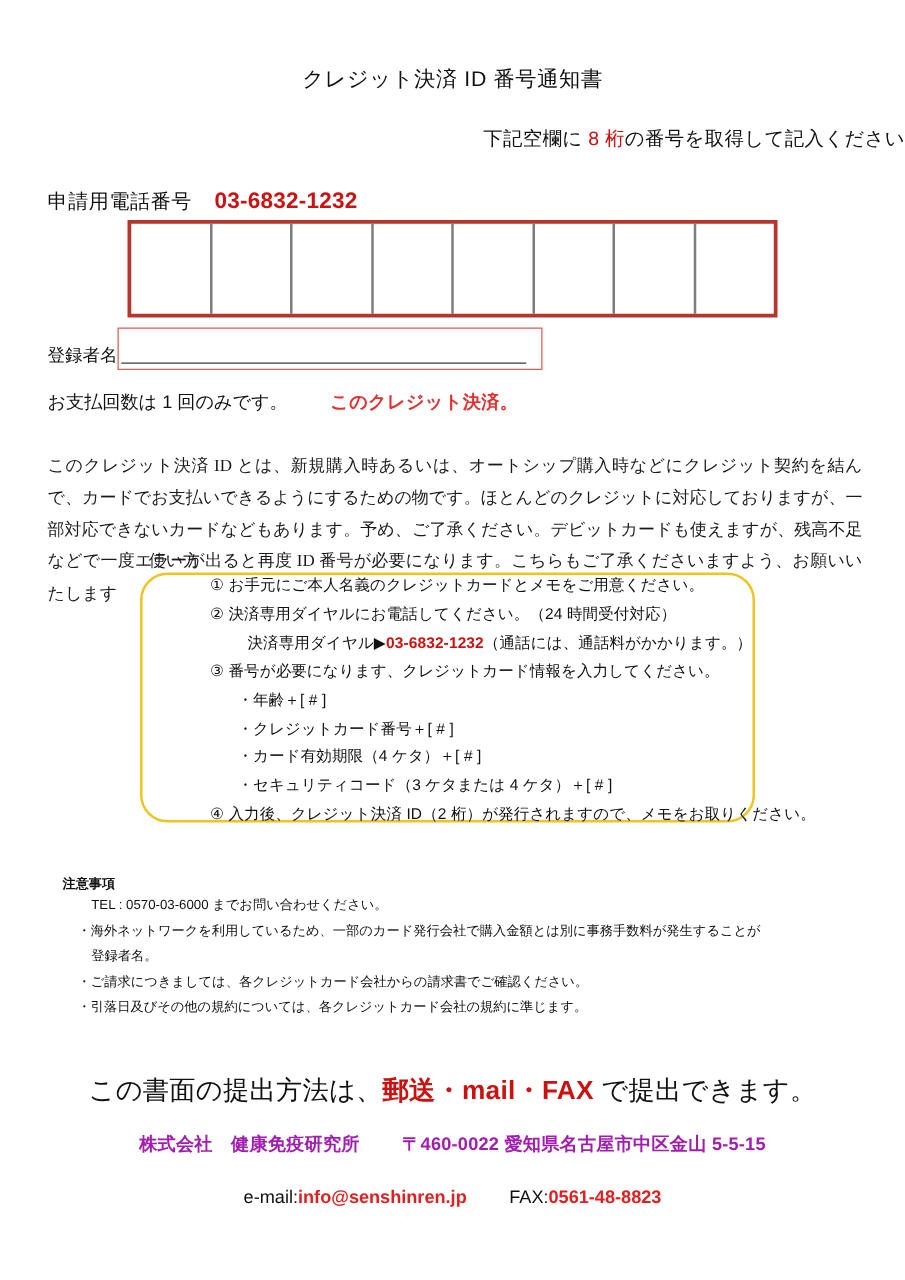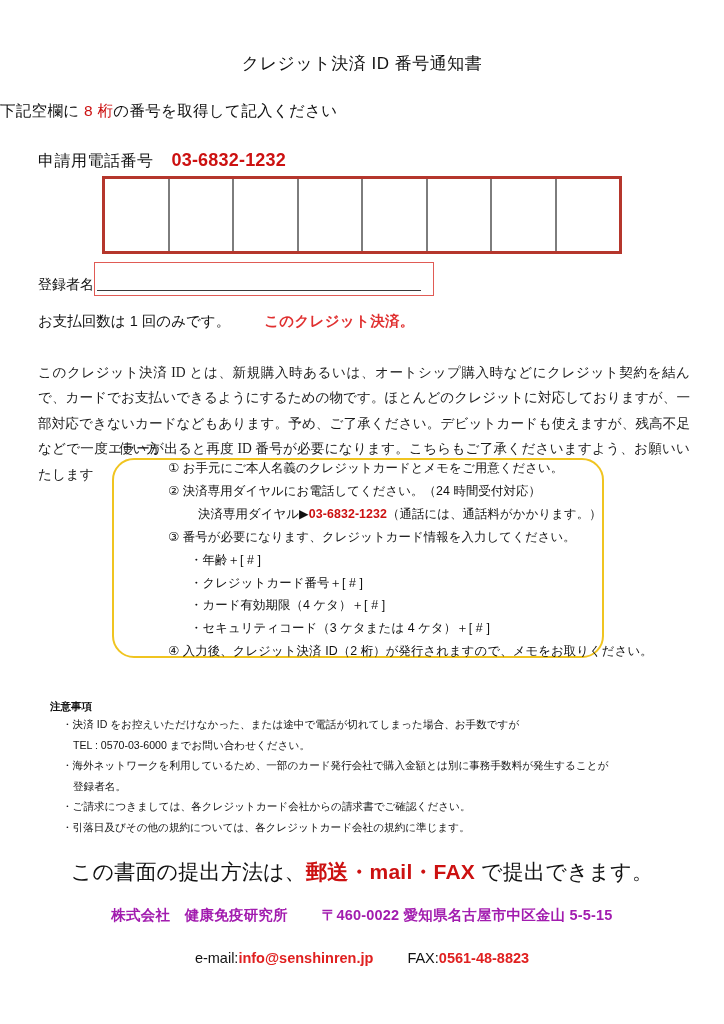--- a/index.html
+++ b/index.html
@@ -25,21 +25,21 @@
   .doc-title {
     text-align: center;
     font-size: 17px;
     letter-spacing: 0.5px;
     margin: 0;
     padding-top: 52px;
     font-weight: 400;
     color: #111;
   }
   .doc-subtitle {
-    text-align: left;
+    text-align: right;
     font-size: 15.5px;
     margin: 0;
     padding-top: 26px;
     font-weight: 400;
     color: #111;
     letter-spacing: 0.3px;
   }
   .red-em {
     color: #cc1111;
   }
@@ -307,21 +307,20 @@
       <div class="usage-item">③ 番号が必要になります、クレジットカード情報を入力してください。</div>
       <div class="usage-item usage-bullet">・年齢＋[ # ]</div>
       <div class="usage-item usage-bullet">・クレジットカード番号＋[ # ]</div>
       <div class="usage-item usage-bullet">・カード有効期限（4 ケタ）＋[ # ]</div>
       <div class="usage-item usage-bullet">・セキュリティコード（3 ケタまたは 4 ケタ）＋[ # ]</div>
       <div class="usage-item">④ 入力後、クレジット決済 ID（2 桁）が発行されますので、メモをお取りください。</div>
     </div>
 
   <div class="notes-title">注意事項</div>
   <div class="notes-list" id="notes-list">
-      <div class="note-item">・決済 ID をお控えいただけなかった、または途中で電話が切れてしまった場合、お手数ですが</div>
       <div class="note-cont">TEL : 0570-03-6000 までお問い合わせください。</div>
       <div class="note-item">・海外ネットワークを利用しているため、一部のカード発行会社で購入金額とは別に事務手数料が発生することが</div>
       <div class="note-cont">登録者名。</div>
       <div class="note-item">・ご請求につきましては、各クレジットカード会社からの請求書でご確認ください。</div>
       <div class="note-item">・引落日及びその他の規約については、各クレジットカード会社の規約に準じます。</div>
     </div>
 
   <div class="submit-line"><span>この書面の提出方法は、</span><span class="submit-red">郵送・mail・FAX</span><span> で提出できます。</span></div>
 
   <div class="company-line"><span>株式会社　健康免疫研究所</span><span class="gap-lg"></span><span>〒460-0022 愛知県名古屋市中区金山 5-5-15</span></div>

